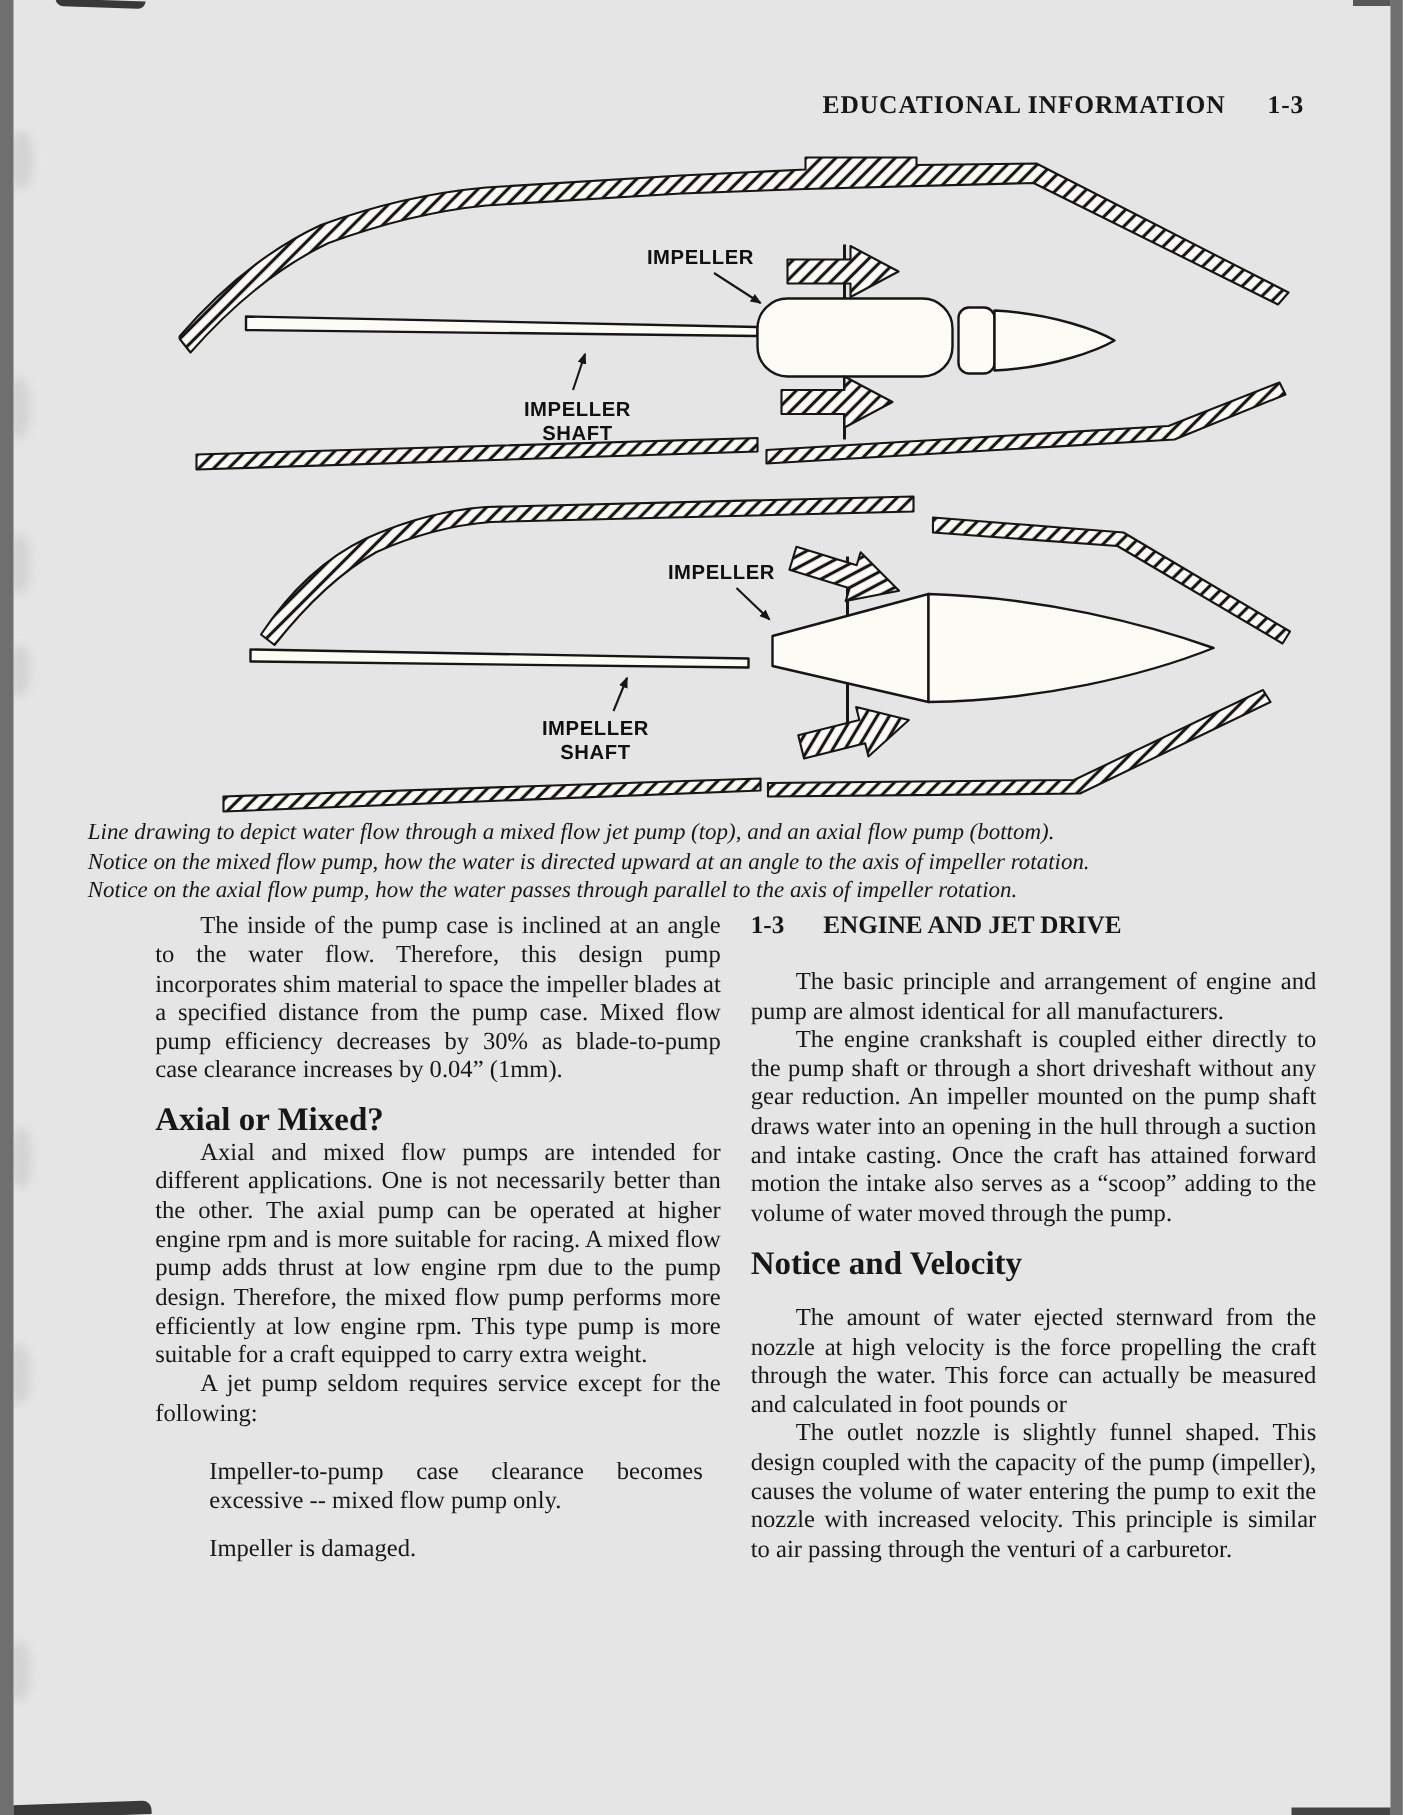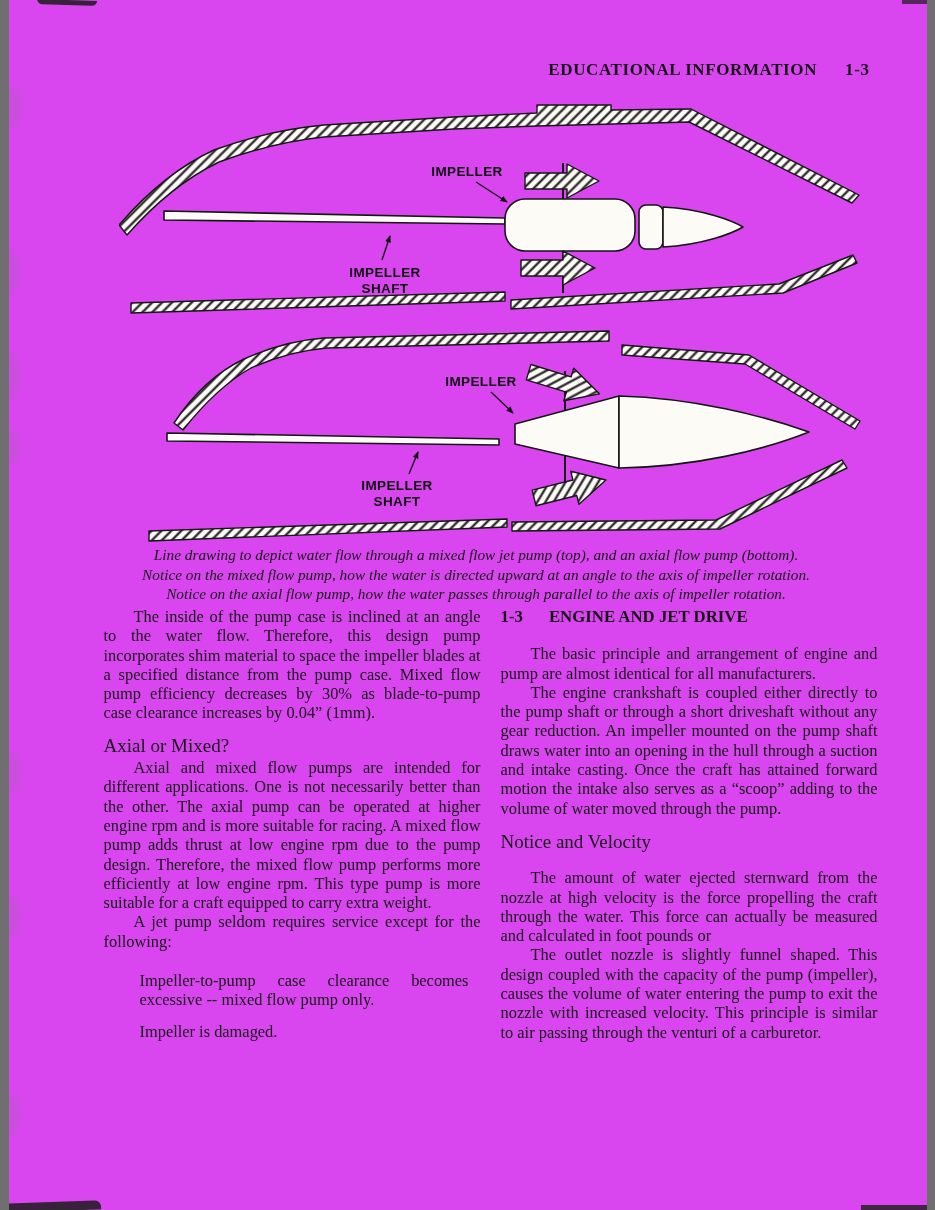--- a/index.html
+++ b/index.html
@@ -1,21 +1,21 @@
 <!DOCTYPE html>
 <html><head>
 <meta charset="utf-8">
 <style>
   * { box-sizing: border-box; }
   html, body { margin: 0; padding: 0; background: #6f6f6f; }
   .page {
     position: relative;
     width: 918px; height: 1210px;
     margin: 0 auto;
-    background: #d946ef;
+    background: #e5e5e5;
     font-family: "Liberation Serif", serif;
     color: #171717;
     overflow: hidden;
   }
   .header {
     position: absolute; top: 60px; left: 0; right: 57px;
     text-align: right;
     font-size: 17px; font-weight: bold; letter-spacing: .6px;
   }
   .hgap { display: inline-block; width: 28px; }
@@ -23,30 +23,30 @@
   .band { fill: url(#hatch); stroke: #161616; stroke-width: 1.4; stroke-linejoin: round; }
   .solid { fill: #fcfbf6; stroke: #161616; stroke-width: 1.6; stroke-linejoin: round; }
   .thin { stroke: #161616; stroke-width: 1.4; fill: none; }
   .blade { stroke: #161616; stroke-width: 2; fill: none; }
   .fig-label {
     font-family: "Liberation Sans", sans-serif; font-weight: bold;
     font-size: 13.5px; letter-spacing: .4px; fill: #101010; text-anchor: middle;
   }
   .caption {
     position: absolute; left: 50px; top: 545px; width: 835px;
-    text-align: center; font-style: italic;
+    font-style: italic;
     font-size: 15.3px; line-height: 19.5px;
   }
   .columns {
     position: absolute; left: 95px; top: 607px; width: 783px;
     display: flex; gap: 20px;
   }
   .col { width: 377px; font-size: 16.4px; line-height: 19.3px; text-align: justify; }
   .col p { margin: 0; text-indent: 30px; }
-  .subheading { font-size: 19px; font-weight: normal; margin: 13px 0 3px; text-indent: 0; }
+  .subheading { font-size: 22px; font-weight: bold; margin: 13px 0 3px; text-indent: 0; }
   .vv-heading { margin: 14px 0 17px; }
   .sec-heading { display: flex; gap: 26px; font-weight: bold; font-size: 16.8px; margin: 0 0 18px; }
   .list { margin: 20px 0 0 24px; }
   .list-item { margin: 12px; }
   .smudge {
     position: absolute; background: #7c7c7c; opacity: .16;
     filter: blur(3px); border-radius: 45%;
   }
   .corner { position: absolute; background: #1b1b1b; }
 </style>

